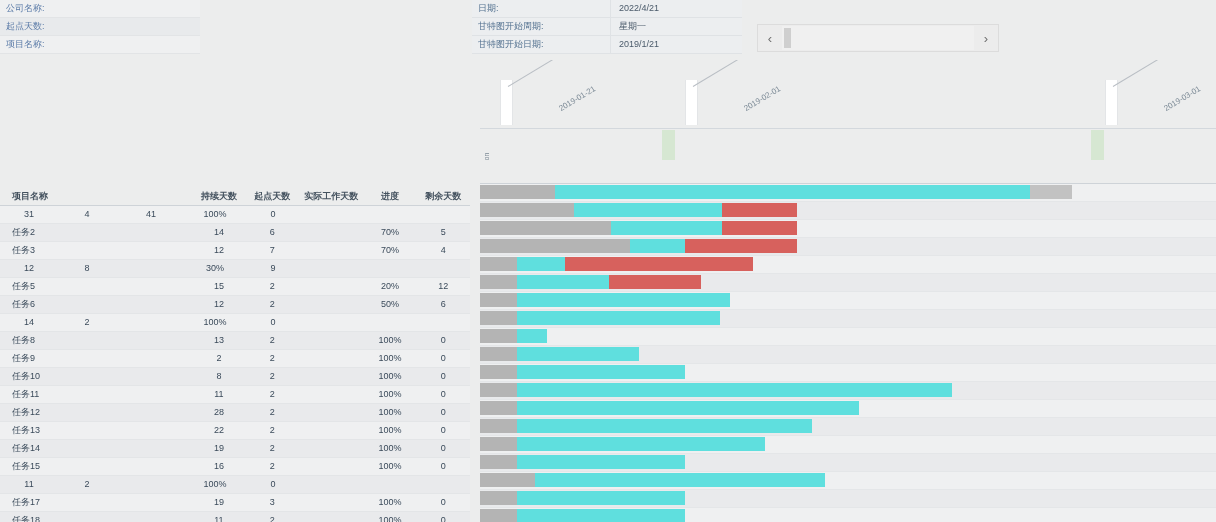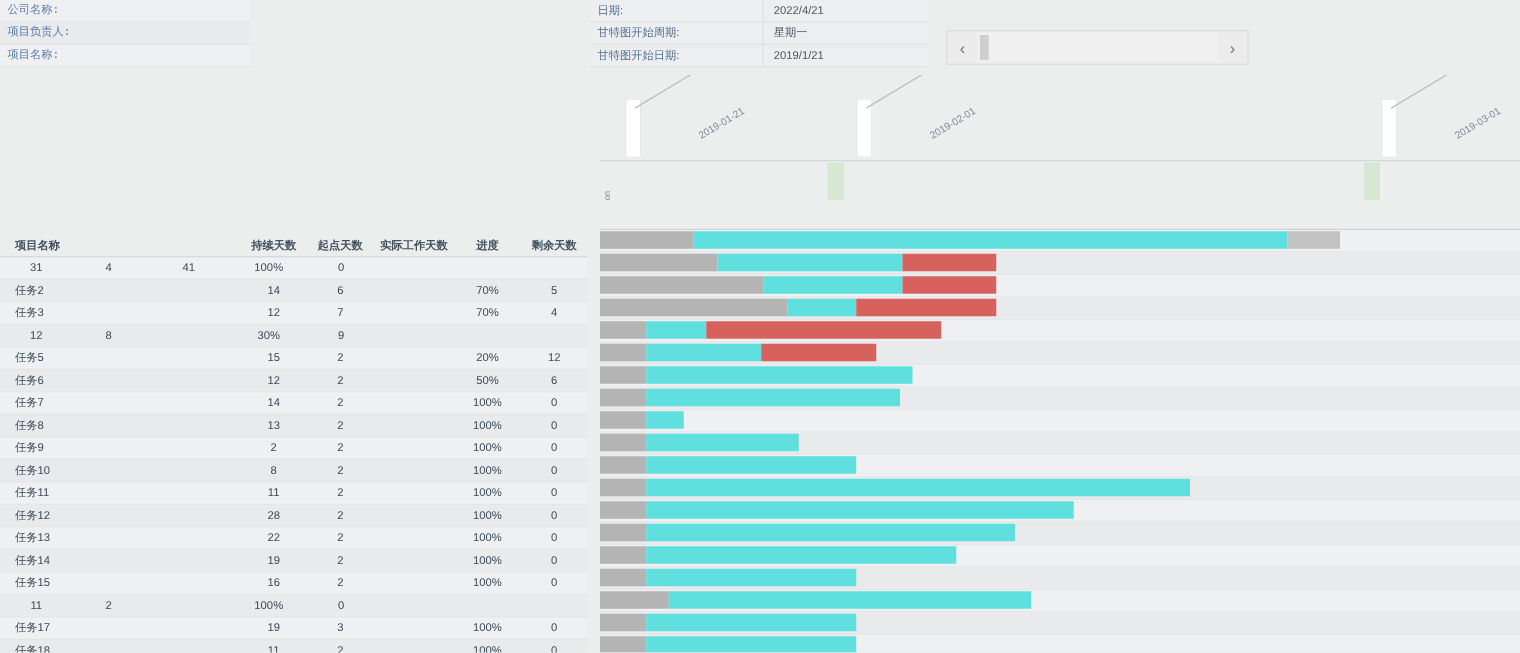--- a/index.html
+++ b/index.html
@@ -6,21 +6,21 @@
   body{
     width:1216px;height:522px;overflow:hidden;
     background:#eceded;
     font-family:"Liberation Sans","DejaVu Sans",sans-serif;
     color:#3a4a5a;
     -webkit-font-smoothing:antialiased;
   }
   #root{position:relative;width:1216px;height:522px;}
 
   
-  .meta-left{position:absolute;left:0;top:0;width:200px;font-family:Liberation Mono, monospace;}
+  .meta-left{position:absolute;left:0;top:0;width:200px;}
   .meta-left .mrow{
     height:17px;line-height:17px;font-size:9px;color:#5b7ba8;
     padding-left:6px;border-bottom:1px solid #e2e4e6;
     background:#eff0f1;white-space:nowrap;overflow:hidden;
   }
   .meta-left .mrow.alt{background:#e8eaec;}
 
   
   .meta-mid{position:absolute;left:472px;top:0px;width:270px;background:#eceef0;}
   .meta-mid .irow{
@@ -113,21 +113,21 @@
   .bar.remain{background:#d7615d;}
   .bar.tail{background:#c2c2c2;}
 </style>
 </head>
 <body>
 
 <div id="root">
 
   <div class="meta-left" id="metaLeft">
       <div class="mrow">公司名称:</div>
-      <div class="mrow alt">项目负责人:</div>
+      <div class="mrow alt">起点天数:</div>
       <div class="mrow">项目名称:</div>
     </div>
 
   <div class="meta-mid" id="metaMid">
       <div class="irow">
         <div class="ilabel">日期:</div>
         <div class="ivalue">2022/4/21</div>
       </div>
       <div class="irow">
         <div class="ilabel">甘特图开始周期:</div>
@@ -382,21 +382,20 @@
       </div>
       <div class="trow alt">
         <div class="c-name">任务6</div>
         <div class="c-num">12</div>
         <div class="c-num">2</div>
         <div class="c-num wide"></div>
         <div class="c-num">50%</div>
         <div class="c-num">6</div>
       </div>
       <div class="trow">
-        <div class="c-name">任务7</div>
         <div class="c-num">14</div>
         <div class="c-num">2</div>
         <div class="c-num wide"></div>
         <div class="c-num">100%</div>
         <div class="c-num">0</div>
       </div>
       <div class="trow alt">
         <div class="c-name">任务8</div>
         <div class="c-num">13</div>
         <div class="c-num">2</div>

